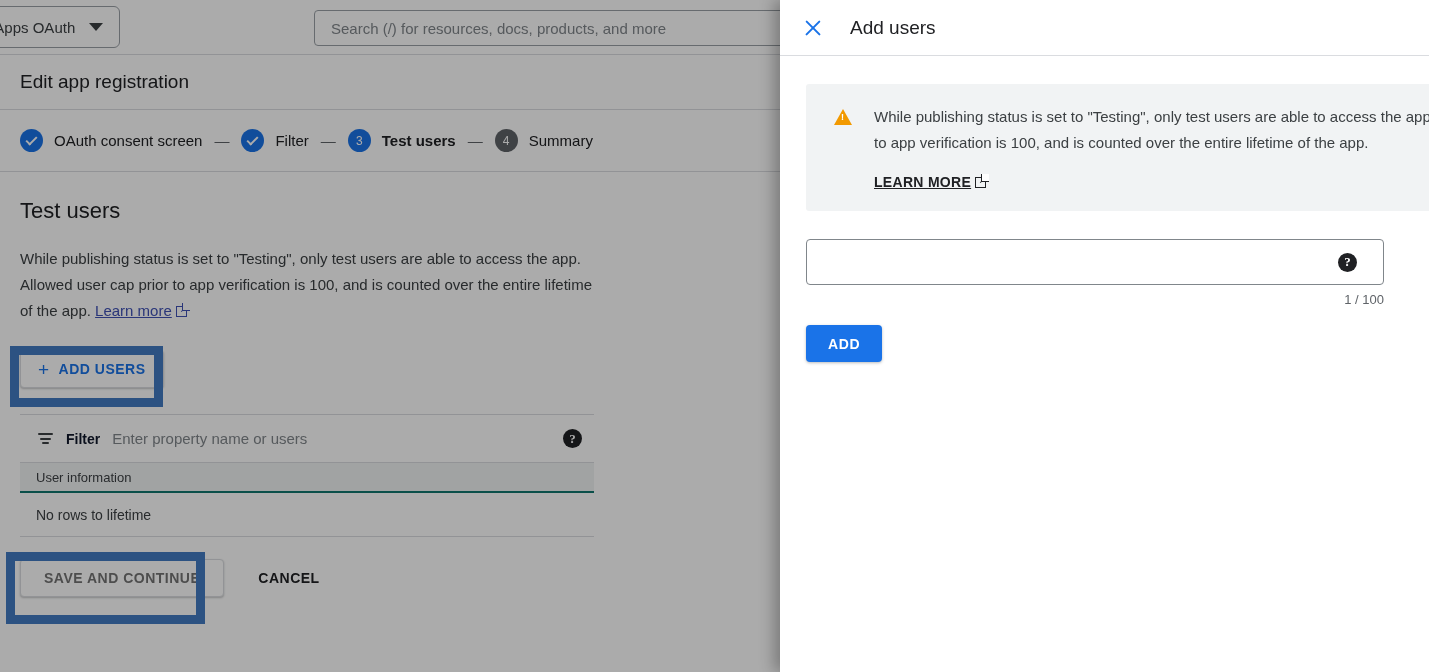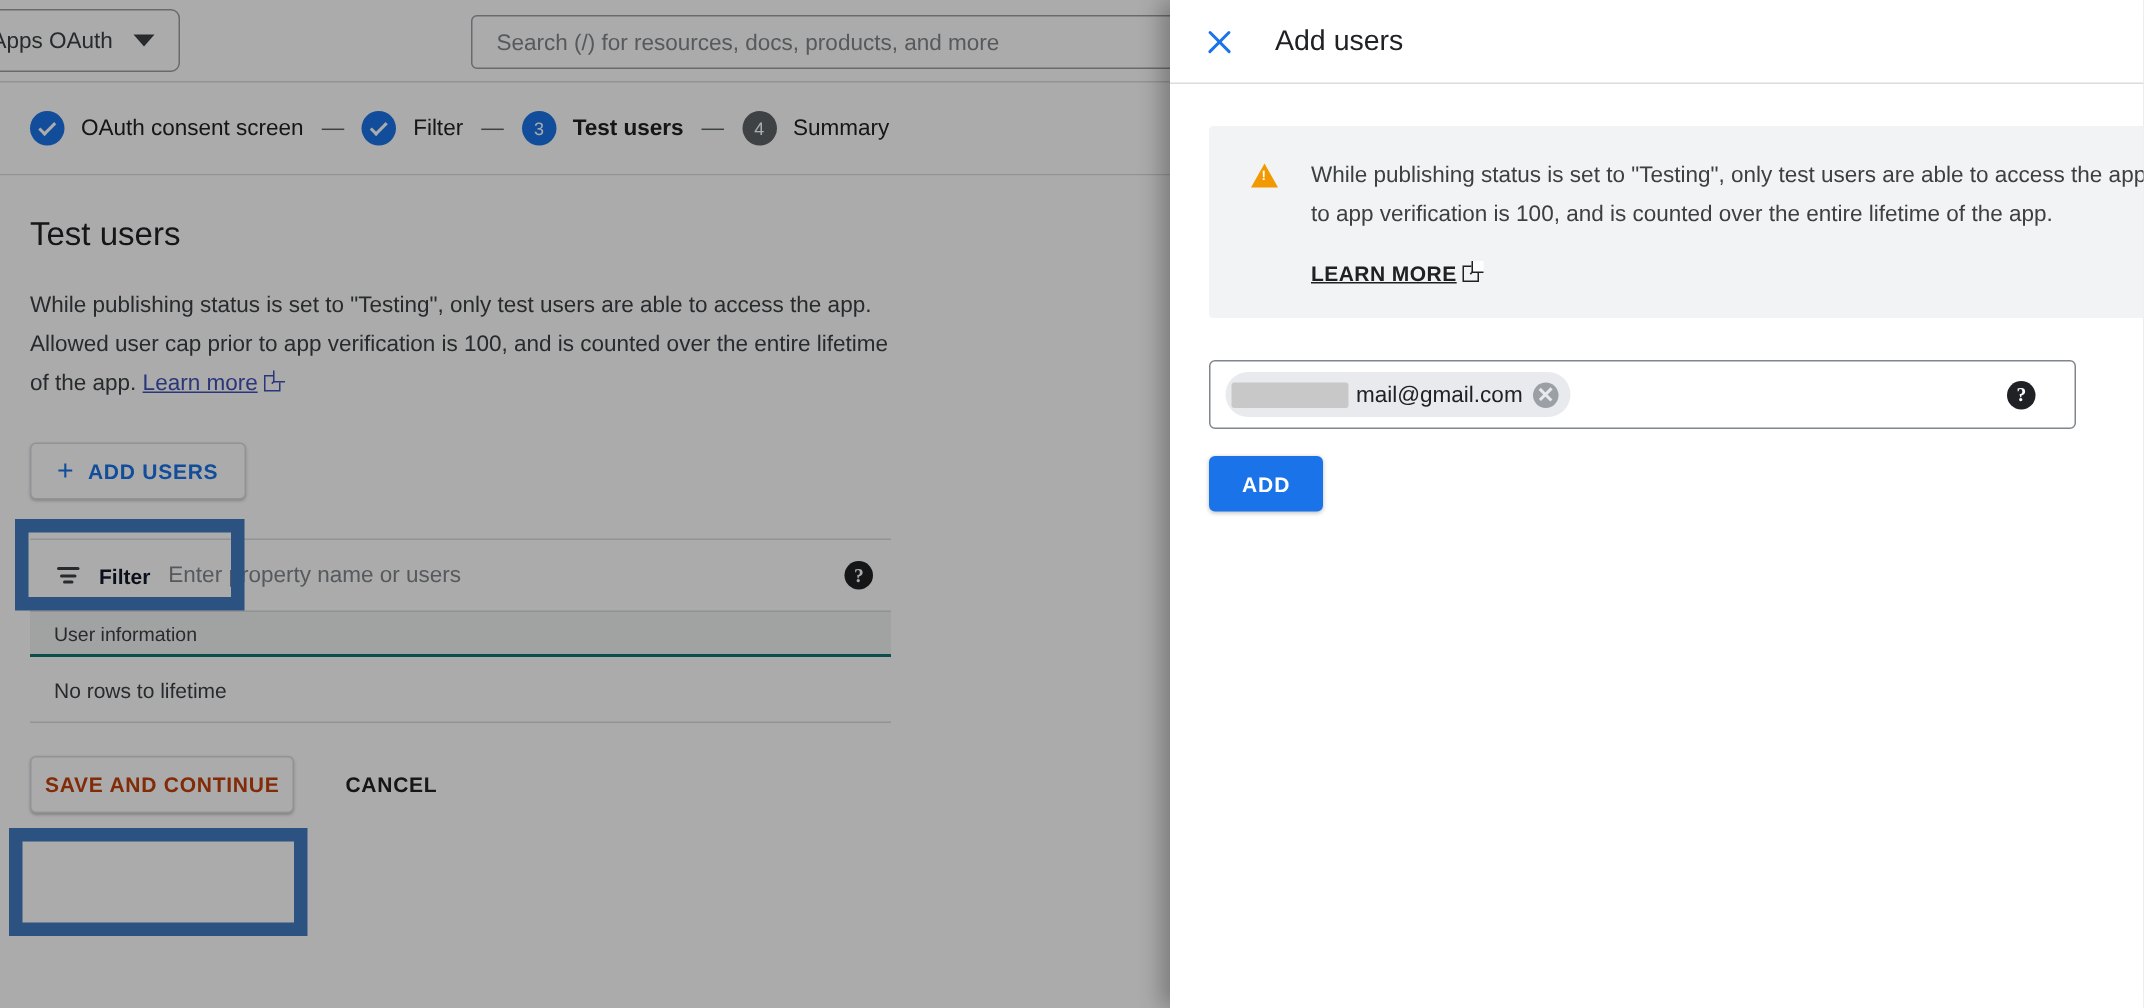--- a/index.html
+++ b/index.html
@@ -125,22 +125,22 @@
     font-size: 13px; color: #3c4043;
   }
   .table-empty {
     width: 574px; height: 44px; display: flex; align-items: center;
     padding-left: 16px; font-size: 14px; color: #3c4043;
     border-bottom: 1px solid #dadce0;
   }
 
   .footer-btns { margin-top: 22px; display: flex; align-items: center; gap: 0; }
   .btn-save {
-    height: 38px; padding: 0 9px; border: 1px solid #dadce0;
-    border-radius: 4px; background: #fff; color: #c2410c;
+    height: 38px; padding: 0 23px; border: 1px solid #dadce0;
+    border-radius: 4px; background: #fff; color: #737373;
     font-size: 14px; font-weight: bold; letter-spacing: .5px;
     box-shadow: 0 1px 2px rgba(60,64,67,.3);
     display: inline-flex; align-items: center;
   }
   .btn-cancel {
     background: none; border: none; color: #202124;
     font-size: 14px; font-weight: bold; letter-spacing: .5px;
     margin-left: 26px; padding: 0 8px; height: 38px;
   }
 
@@ -244,20 +244,23 @@
     <div class="bg-topbar">
       <div class="project-chip">
         <span>gileApps OAuth</span>
         <span class="caret-down"></span>
       </div>
       <div class="search-box">
         <span>Search (/) for resources, docs, products, and more</span>
       </div>
     </div>
 
+    <div class="bg-subheader">
+      <div class="title">Edit app registration</div>
+    </div>
 
     <div class="stepper">
       <div class="step">
         <span class="step-circle done">
             <span class="check"></span>
           </span>
         <span class="step-label">OAuth consent screen</span>
       </div>
       <span class="step-dash">—</span>
       <div class="step">
@@ -344,30 +347,23 @@
           <div class="warn-text">While publishing status is set to "Testing", only test users are able to access the app.</div>
           <div class="warn-text">to app verification is 100, and is counted over the entire lifetime of the app.</div>
           <a class="learn-more" href="#">
             <span>LEARN MORE</span>
             <span class="ext-icon ext-icon-dark"></span>
           </a>
         </div>
       </div>
 
       <div class="email-field">
-        <span class="chip">
-          <span class="redact"></span>
-          <span>mail@gmail.com</span>
-          <span class="chip-x">
-              <i></i>
-              <i></i>
-            </span>
-        </span>
         <span class="help-dot field-help">?</span>
       </div>
+      <div class="counter">1 / 100</div>
 
       <button class="btn-add">
         <span>ADD</span>
       </button>
     </div>
   </div>
 
 </div>
 
 </body></html>

